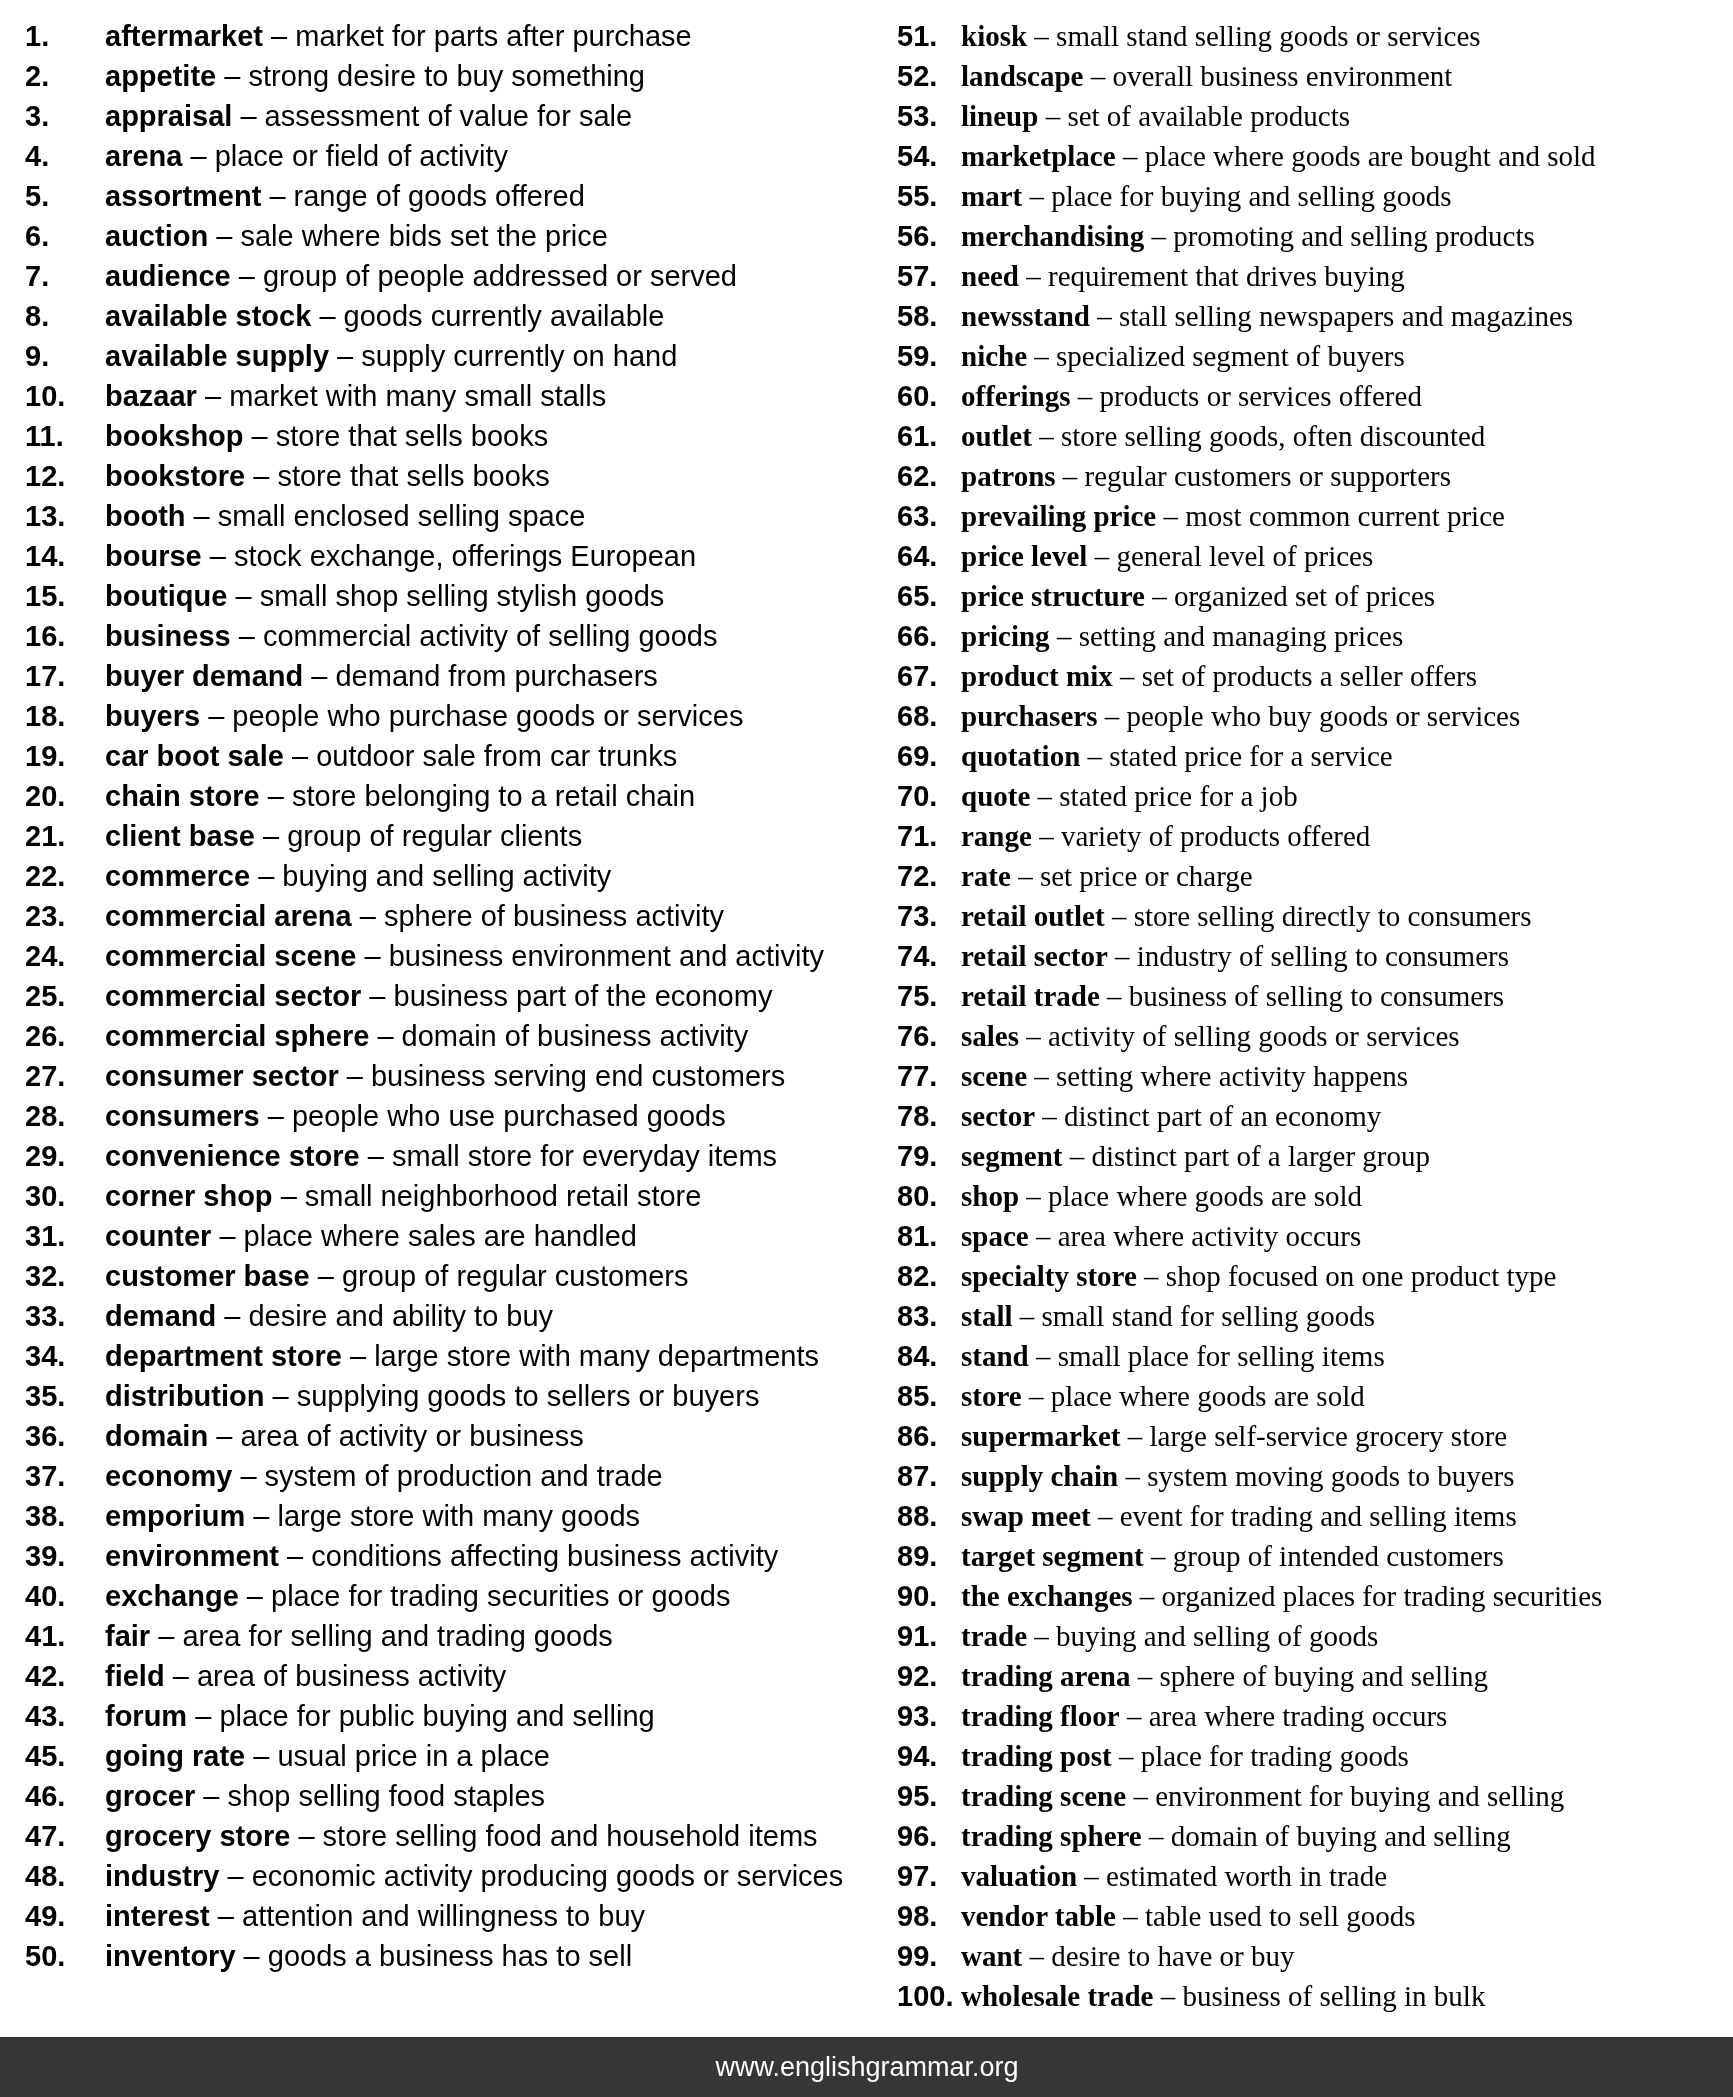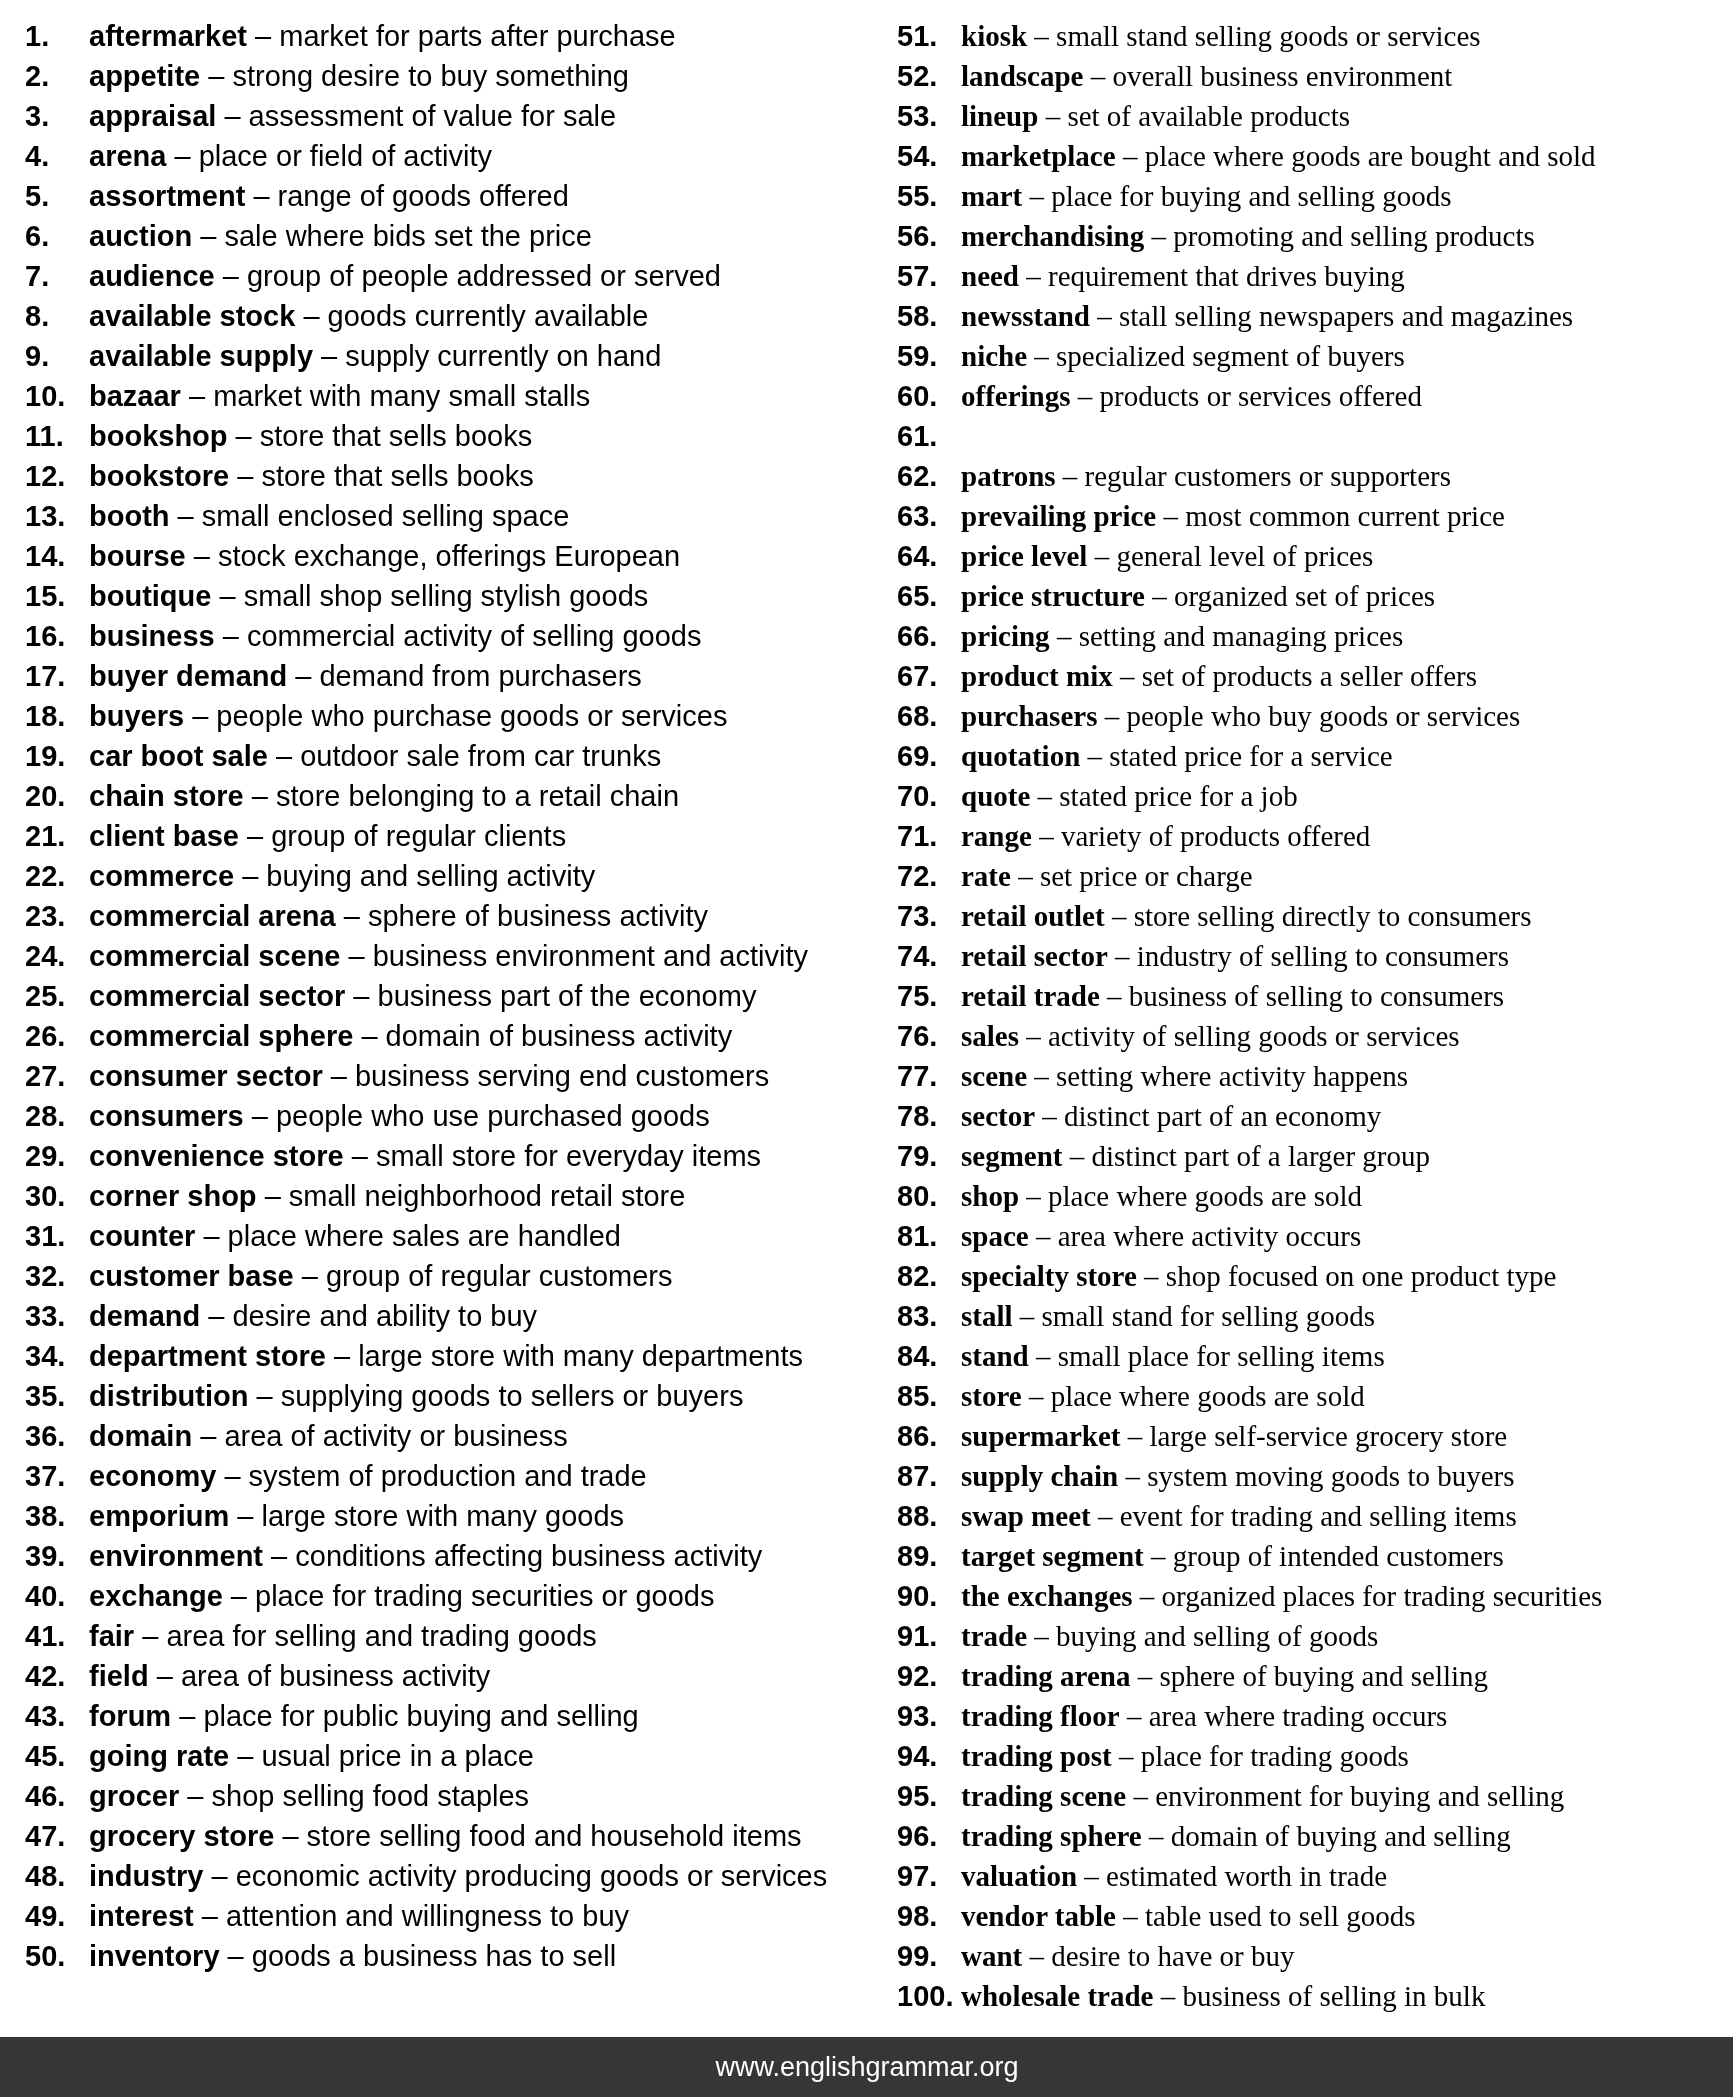--- a/index.html
+++ b/index.html
@@ -10,21 +10,21 @@
   .list {
     position: absolute; top: 16px; margin: 0; padding: 0; list-style: none;
   }
   .list.left { left: 25px; width: 840px; }
   .list.right { left: 897px; width: 833px; }
   .item {
     height: 40px; line-height: 40px; font-size: 29px; white-space: nowrap;
     position: relative;
   }
   .num { position: absolute; left: 0; top: 0; font-weight: bold; }
-  .list.left .body { position: absolute; left: 64px; top: 0; }
+  .list.left .body { position: absolute; left: 80px; top: 0; }
   .list.right .body { position: absolute; left: 64px; top: 0; font-family: Liberation Serif, serif; }
   .term { font-weight: bold; }
   .footer {
     position: absolute; left: 0; top: 2037px; width: 1734px; height: 60px;
     background: #363636; color: #ffffff; text-align: center;
     font-weight: normal; font-size: 27px; line-height: 60px;
   }
 </style>
 </head>
 <body>
@@ -263,20 +263,21 @@
     <li class="item">
       <span class="num">59.</span>
       <span class="body"><span class="term">niche</span><span class="sep"> – </span><span class="def">specialized segment of buyers</span></span>
     </li>
     <li class="item">
       <span class="num">60.</span>
       <span class="body"><span class="term">offerings</span><span class="sep"> – </span><span class="def">products or services offered</span></span>
     </li>
     <li class="item">
       <span class="num">61.</span>
+      <span class="body"><span class="term">outlet</span><span class="sep"> – </span><span class="def">store selling goods, often discounted</span></span>
     </li>
     <li class="item">
       <span class="num">62.</span>
       <span class="body"><span class="term">patrons</span><span class="sep"> – </span><span class="def">regular customers or supporters</span></span>
     </li>
     <li class="item">
       <span class="num">63.</span>
       <span class="body"><span class="term">prevailing price</span><span class="sep"> – </span><span class="def">most common current price</span></span>
     </li>
     <li class="item">

